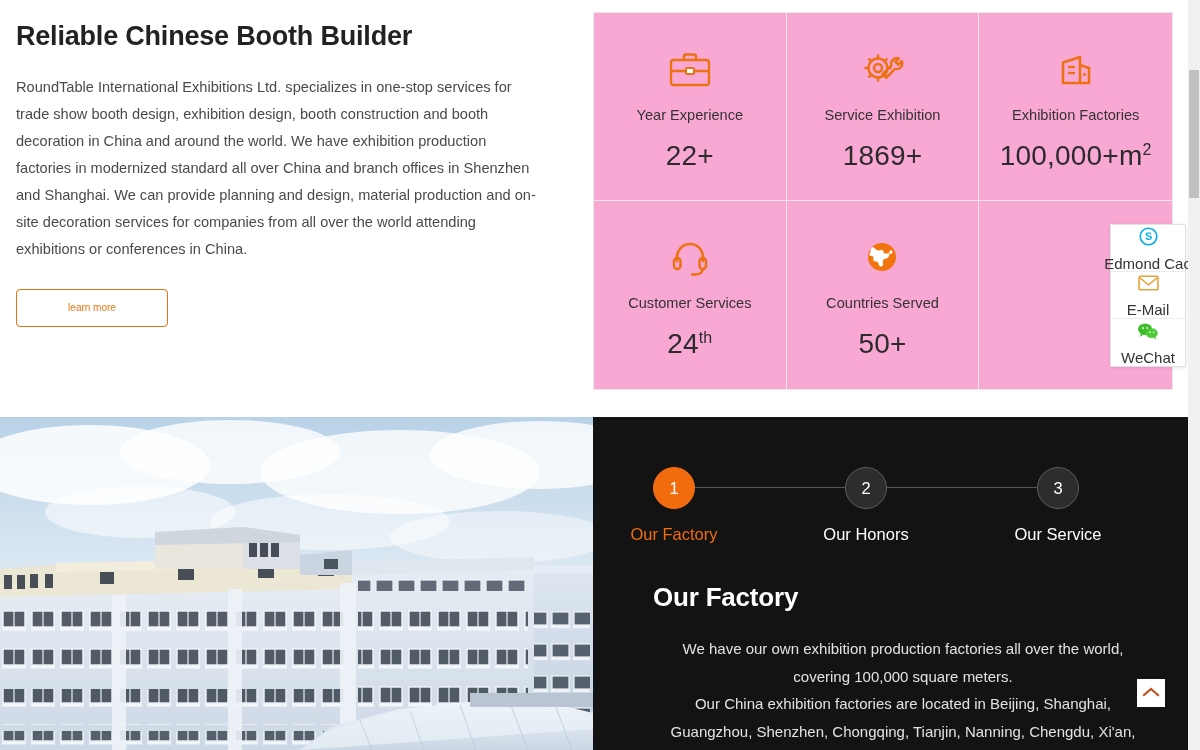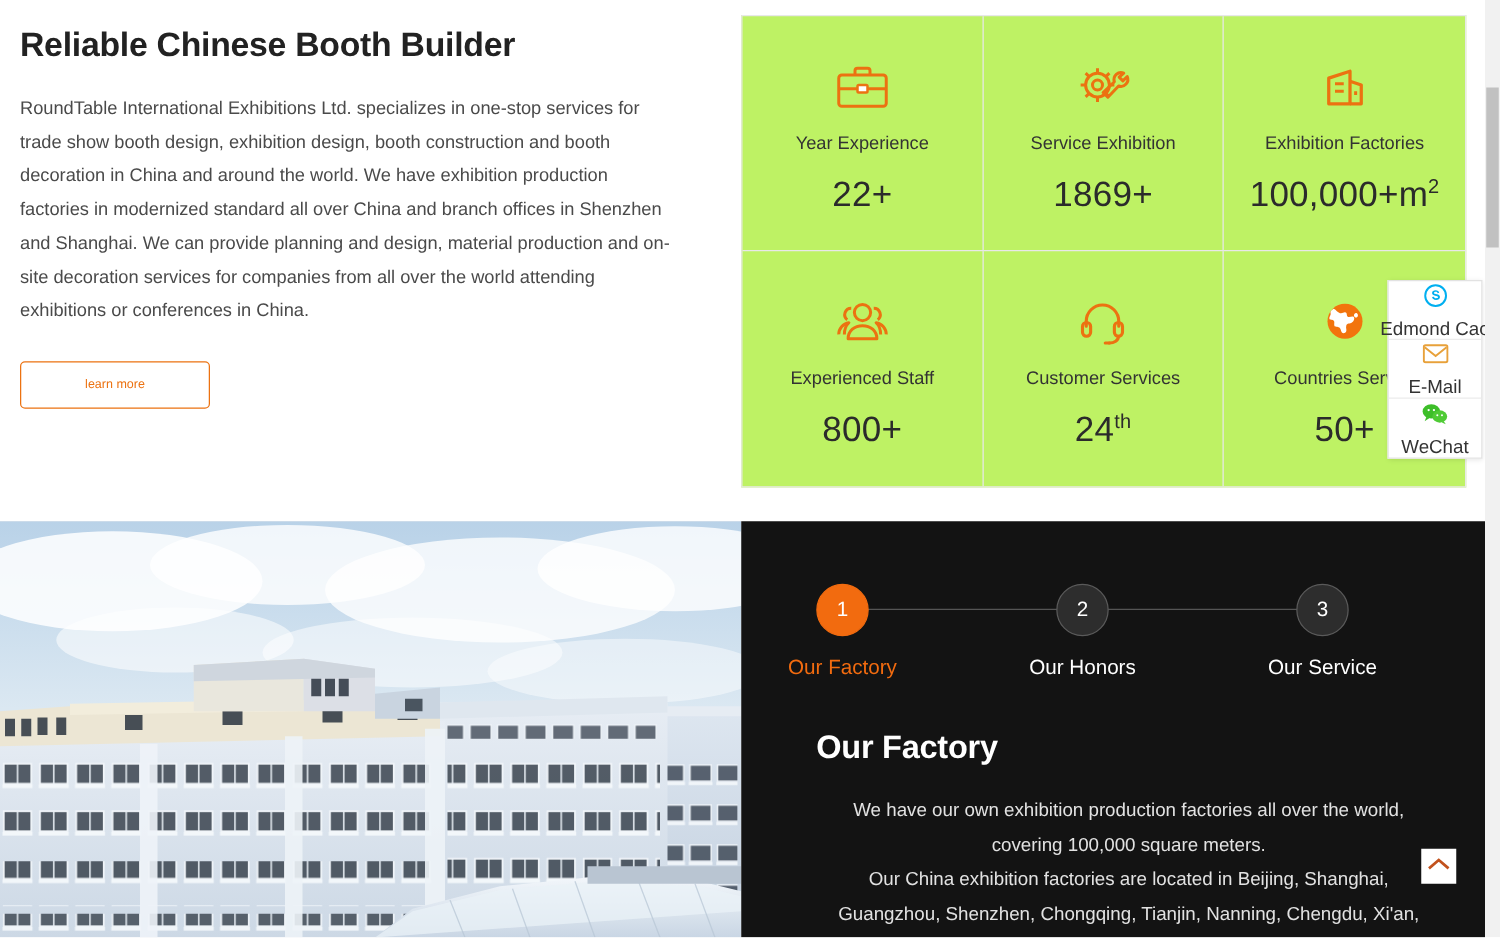--- a/index.html
+++ b/index.html
@@ -70,21 +70,21 @@
   
   .stats-grid {
     position: absolute;
     left: 593px; top: 12px;
     width: 580px;
     height: 378px;
     display: grid;
     grid-template-columns: 1fr 1fr 1fr;
     grid-template-rows: 1fr 1fr;
     border: 1px solid #e8e8e8;
-    background: #bef264;
+    background: #f9a8d4;
   }
   .stat-cell {
     position: relative;
     border-right: 1px solid #e8e8e8;
     border-bottom: 1px solid #e8e8e8;
     display: flex;
     flex-direction: column;
     align-items: center;
     justify-content: flex-start;
     padding-top: 34px;
@@ -309,36 +309,20 @@
             <path d="M27 16 L36 19 L36 34 L27 34" fill="none" stroke="#ec7211" stroke-width="2.6" stroke-linejoin="round"></path>
             <line x1="15" y1="18" x2="22" y2="18" stroke="#ec7211" stroke-width="2.4"></line>
             <line x1="15" y1="24" x2="22" y2="24" stroke="#ec7211" stroke-width="2.4"></line>
             <line x1="31.5" y1="24" x2="31.5" y2="27" stroke="#ec7211" stroke-width="2.4"></line>
           </svg>
         </div>
         <div class="stat-label">Exhibition Factories</div>
         <div class="stat-value"><span>100,000+m</span><sup>2</sup></div>
       </div>
 
-      <div class="stat-cell">
-        <div class="stat-icon">
-          <svg width="52" height="40" viewBox="0 0 52 40">
-            <g fill="none" stroke="#ec7211" stroke-width="2.4" stroke-linejoin="round">
-              <circle cx="26" cy="13" r="6.5"></circle>
-              <path d="M14.5 34c0-6.4 5.2-10.5 11.5-10.5S37.5 27.6 37.5 34z"></path>
-              <path d="M17 9.5a5.2 5.2 0 0 0-3.2 9.3"></path>
-              <path d="M11.5 30.5c0-4.2 1.4-7.3 3.6-9.3A9.3 9.3 0 0 0 7 30.5"></path>
-              <path d="M35 9.5a5.2 5.2 0 0 1 3.2 9.3"></path>
-              <path d="M40.5 30.5c0-4.2-1.4-7.3-3.6-9.3A9.3 9.3 0 0 1 45 30.5"></path>
-            </g>
-          </svg>
-        </div>
-        <div class="stat-label">Experienced Staff</div>
-        <div class="stat-value"><span>800+</span></div>
-      </div>
 
       <div class="stat-cell">
         <div class="stat-icon">
           <svg width="44" height="40" viewBox="0 0 44 40">
             <g fill="none" stroke="#ec7211" stroke-width="2.5" stroke-linecap="round">
               <path d="M9 24v-4a13 13 0 0 1 26 0v4"></path>
               <rect x="6" y="21" width="6.5" height="11" rx="3.2"></rect>
               <rect x="31.5" y="21" width="6.5" height="11" rx="3.2"></rect>
               <path d="M34.8 32c0 3.4-3.5 5.4-7.4 5.4"></path>
               <path d="M27.4 37.4h-3.2"></path>

